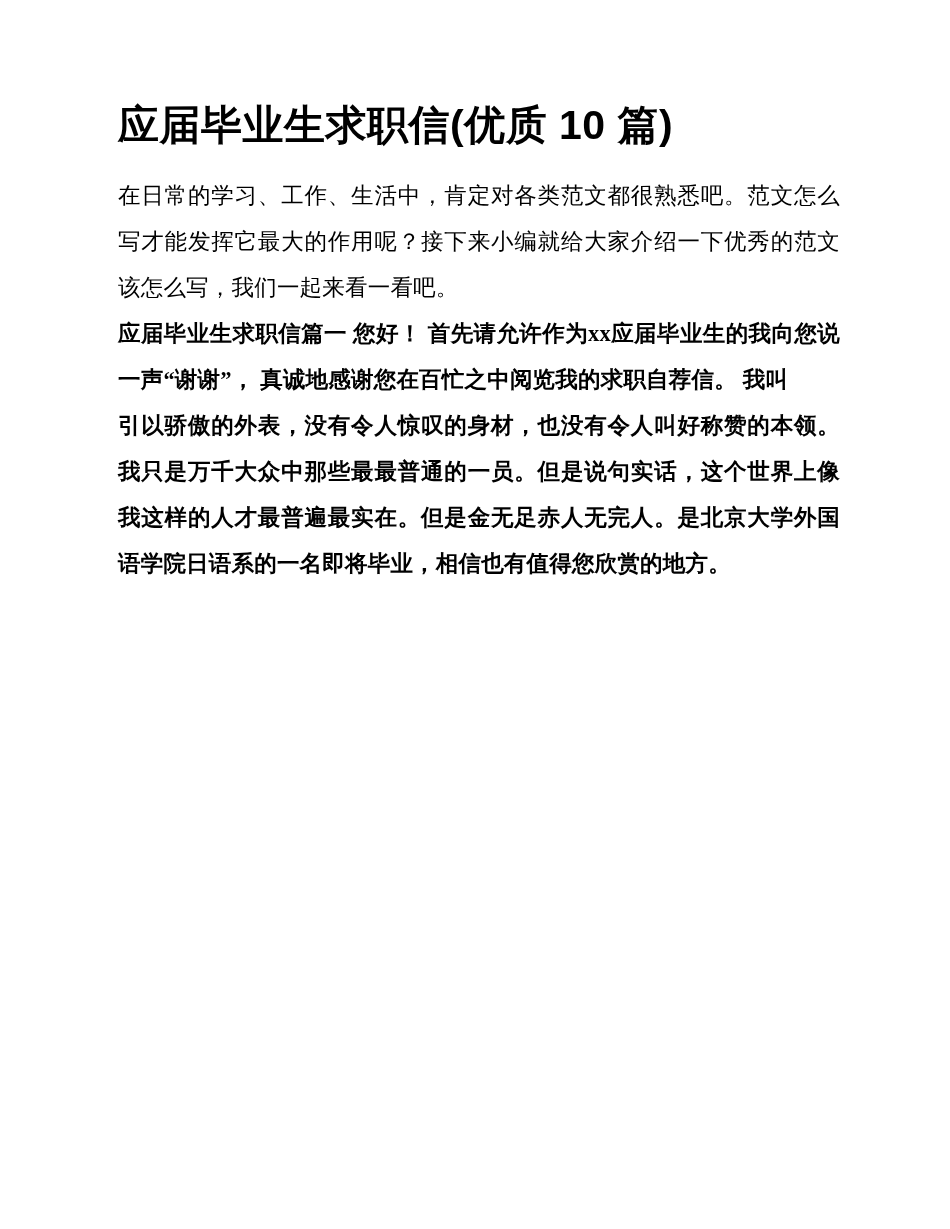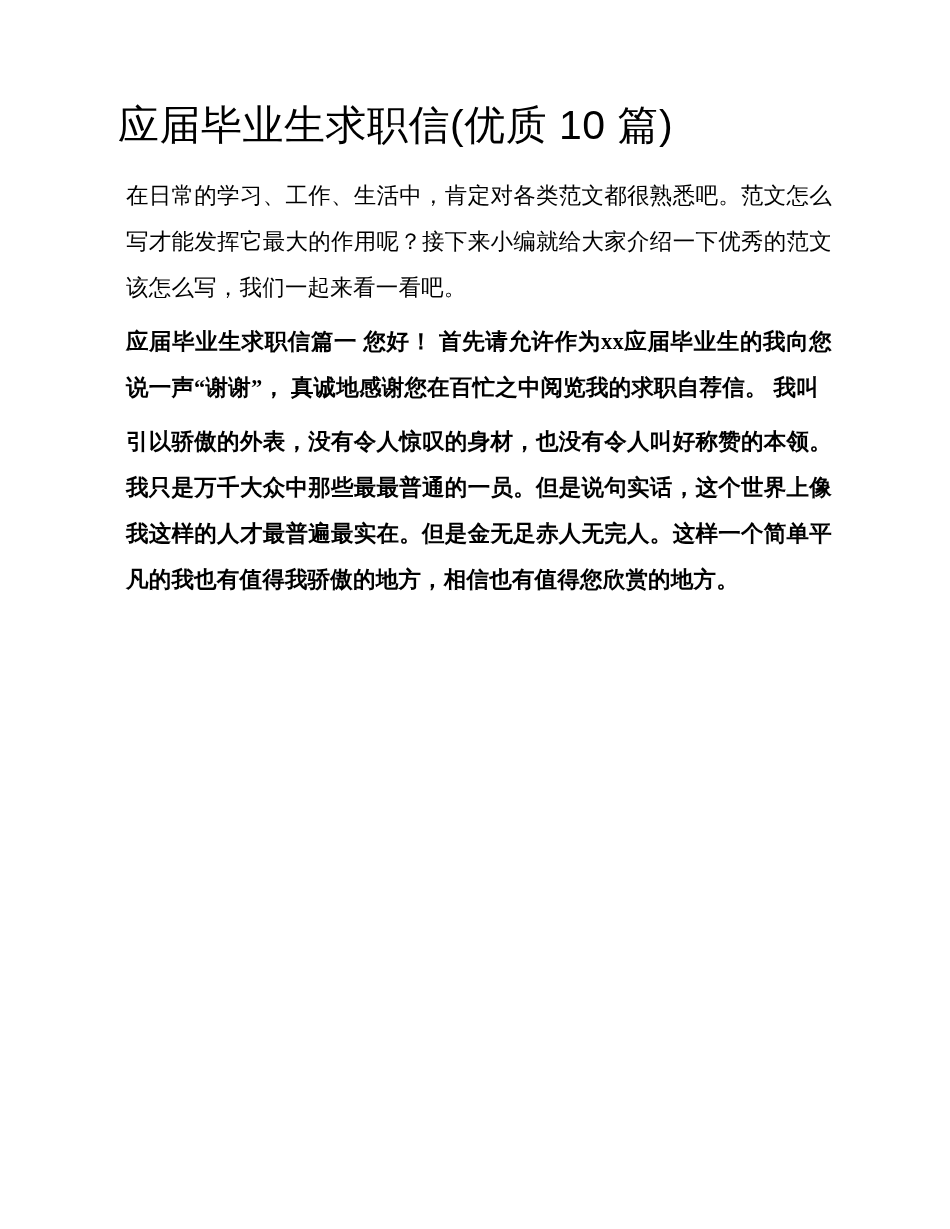--- a/index.html
+++ b/index.html
@@ -18,41 +18,41 @@
     position: relative;
     width: 950px;
     height: 1229px;
     background: #ffffff;
     box-sizing: border-box;
     padding: 100px 110px 0 118px;
   }
   .doc-title {
     font-family: "Liberation Sans", "DejaVu Sans", sans-serif;
     font-size: 41px;
-    font-weight: 400;
+    font-weight: 700;
     line-height: 1.25;
     letter-spacing: 0.5px;
     margin: 0 0 22px 0;
     white-space: nowrap;
   }
   .para {
     font-size: 22.5px;
     line-height: 46px;
     text-align: justify;
     text-justify: inter-ideograph;
-    margin: 8px;
+    margin: 0;
     letter-spacing: 0.2px;
   }
   .para + .para {
     margin-top: 0px;
     font-weight: bold;
   }
 </style>
 </head>
 <body>
 
 <div class="page">
   <h1 class="doc-title">应届毕业生求职信(优质 10 篇)</h1>
 
   <p class="para">在日常的学习、工作、生活中，肯定对各类范文都很熟悉吧。范文怎么写才能发挥它最大的作用呢？接下来小编就给大家介绍一下优秀的范文该怎么写，我们一起来看一看吧。</p>
   <p class="para">应届毕业生求职信篇一 您好！ 首先请允许作为xx应届毕业生的我向您说一声“谢谢”， 真诚地感谢您在百忙之中阅览我的求职自荐信。 我叫</p>
-  <p class="para">引以骄傲的外表，没有令人惊叹的身材，也没有令人叫好称赞的本领。我只是万千大众中那些最最普通的一员。但是说句实话，这个世界上像我这样的人才最普遍最实在。但是金无足赤人无完人。这样一个简单平凡的我也有值得我骄傲的地方，相信也有值得您欣赏的地方。</p>
+  <p class="para">引以骄傲的外表，没有令人惊叹的身材，也没有令人叫好称赞的本领。我只是万千大众中那些最最普通的一员。但是说句实话，这个世界上像我这样的人才最普遍最实在。但是金无足赤人无完人。是北京大学外国语学院日语系的一名即将毕业，相信也有值得您欣赏的地方。</p>
 </div>
 
 </body></html>

